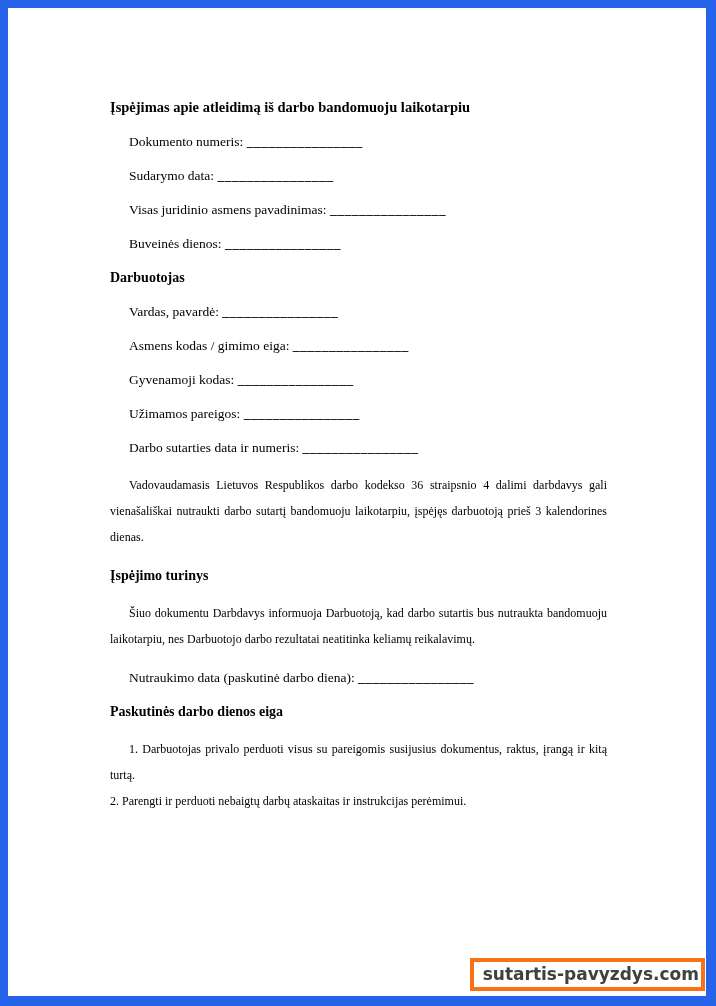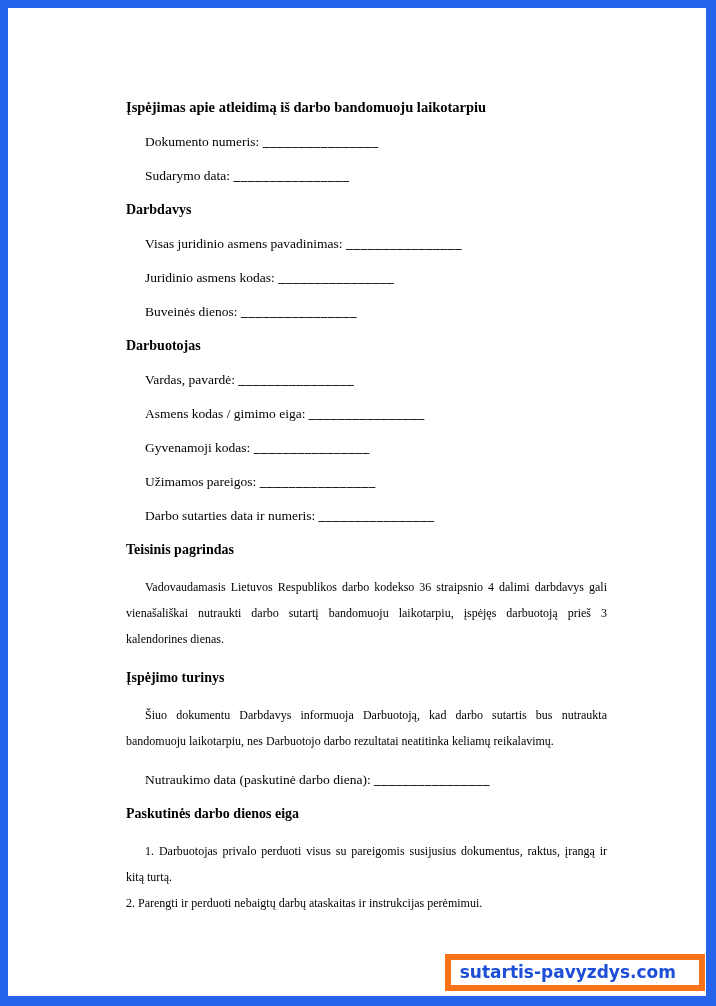--- a/index.html
+++ b/index.html
@@ -11,21 +11,20 @@
     border-style: solid;
     border-color: #2563eb;
     border-width: 8px 10px 10px 8px;
     position: relative;
     overflow: hidden;
     font-family: "Liberation Serif", serif;
     color: #000000;
   }
   .content {
     padding: 90px 99px 0 102px;
-    margin-left: 16px;
   }
   .title {
     margin: 0;
     font-size: 14.5px;
     font-weight: bold;
     line-height: 18px;
   }
   .heading {
     margin: 17px 0 0 0;
     font-size: 14px;
@@ -49,48 +48,45 @@
   }
   .para.noindent {
     margin-top: 0;
     text-indent: 0;
   }
   .badge {
     position: absolute;
     right: 1px;
     bottom: 5px;
     background: #ffffff;
-    border: 6px solid #f97316;
-    padding: 2px 23px 3px 9px;
+    border: 4px solid #f97316;
+    padding: 2px 2px 3px 9px;
     font-family: "DejaVu Sans", sans-serif;
     font-weight: bold;
     font-size: 17px;
-    color: #1d4ed8;
+    color: #404040;
     white-space: nowrap;
   }
 </style>
 </head>
 <body>
 
 <div class="page">
   <div class="content" id="doc-content">
       <h1 class="title">Įspėjimas apie atleidimą iš darbo bandomuoju laikotarpiu</h1>
       <div class="field"><span>Dokumento numeris:</span> <span class="blank">________________</span></div>
       <div class="field"><span>Sudarymo data:</span> <span class="blank">________________</span></div>
-      <h2 class="heading">Darbdavys</h2>
       <div class="field"><span>Visas juridinio asmens pavadinimas:</span> <span class="blank">________________</span></div>
-      <div class="field"><span>Juridinio asmens kodas:</span> <span class="blank">________________</span></div>
       <div class="field"><span>Buveinės dienos:</span> <span class="blank">________________</span></div>
       <h2 class="heading">Darbuotojas</h2>
       <div class="field"><span>Vardas, pavardė:</span> <span class="blank">________________</span></div>
       <div class="field"><span>Asmens kodas / gimimo eiga:</span> <span class="blank">________________</span></div>
       <div class="field"><span>Gyvenamoji kodas:</span> <span class="blank">________________</span></div>
       <div class="field"><span>Užimamos pareigos:</span> <span class="blank">________________</span></div>
       <div class="field"><span>Darbo sutarties data ir numeris:</span> <span class="blank">________________</span></div>
-      <h2 class="heading">Teisinis pagrindas</h2>
       <p class="para">Vadovaudamasis Lietuvos Respublikos darbo kodekso 36 straipsnio 4 dalimi darbdavys gali vienašališkai nutraukti darbo sutartį bandomuoju laikotarpiu, įspėjęs darbuotoją prieš 3 kalendorines dienas.</p>
       <h2 class="heading">Įspėjimo turinys</h2>
       <p class="para">Šiuo dokumentu Darbdavys informuoja Darbuotoją, kad darbo sutartis bus nutraukta bandomuoju laikotarpiu, nes Darbuotojo darbo rezultatai neatitinka keliamų reikalavimų.</p>
       <div class="field"><span>Nutraukimo data (paskutinė darbo diena):</span> <span class="blank">________________</span></div>
       <h2 class="heading">Paskutinės darbo dienos eiga</h2>
       <p class="para">1. Darbuotojas privalo perduoti visus su pareigomis susijusius dokumentus, raktus, įrangą ir kitą turtą.</p>
       <p class="para noindent">2. Parengti ir perduoti nebaigtų darbų ataskaitas ir instrukcijas perėmimui.</p>
     </div>
   <div class="badge">
     <span>sutartis-pavyzdys.com</span>

